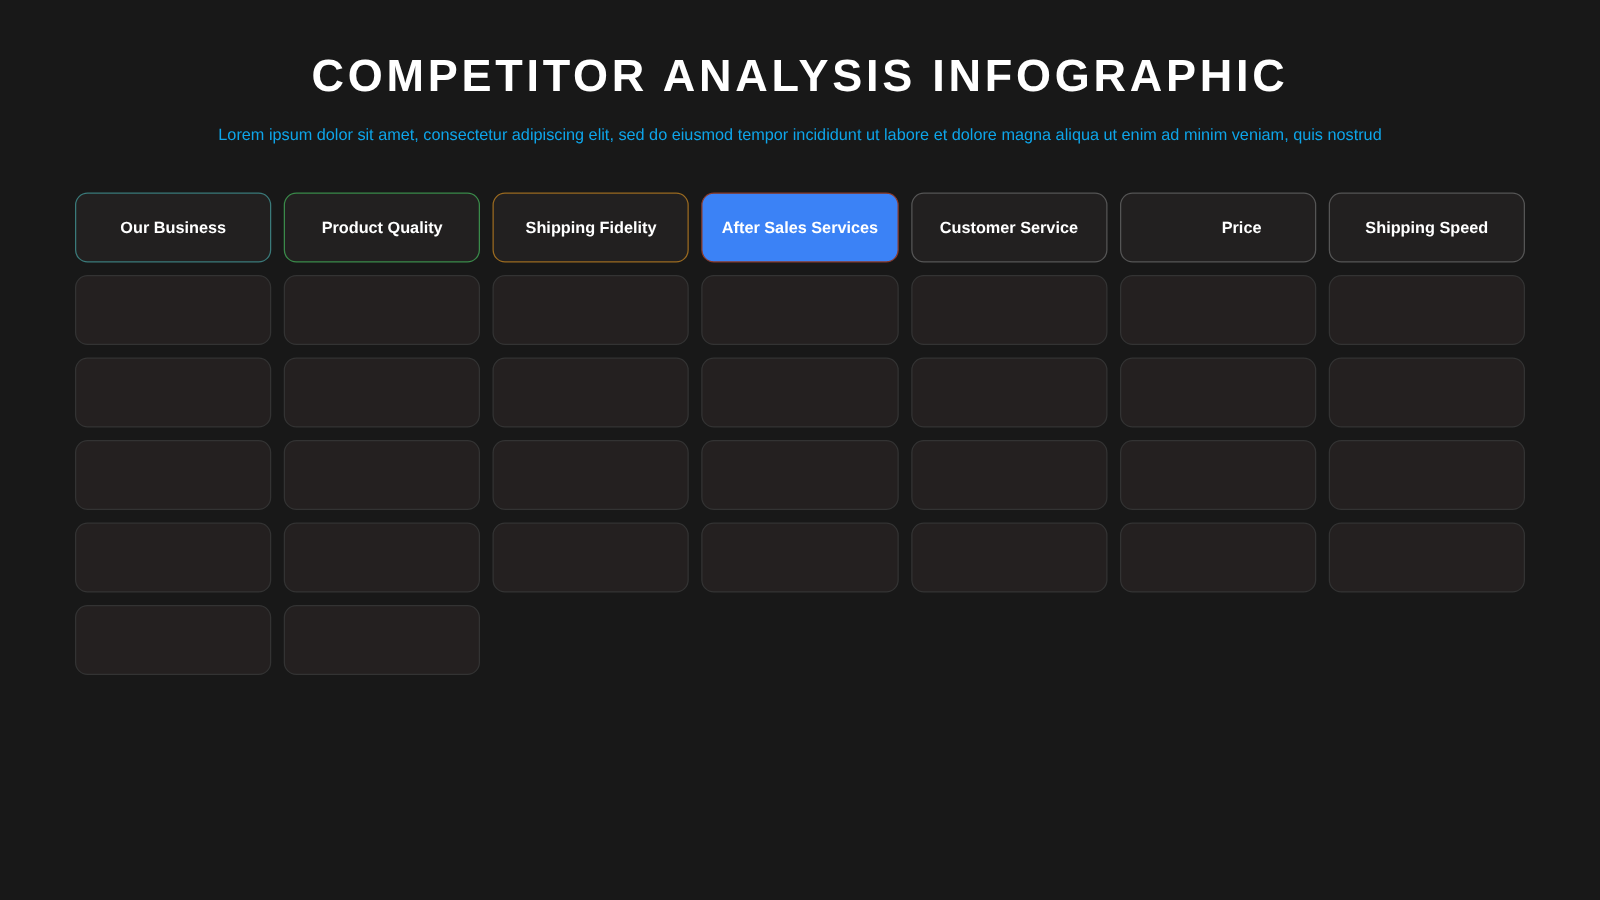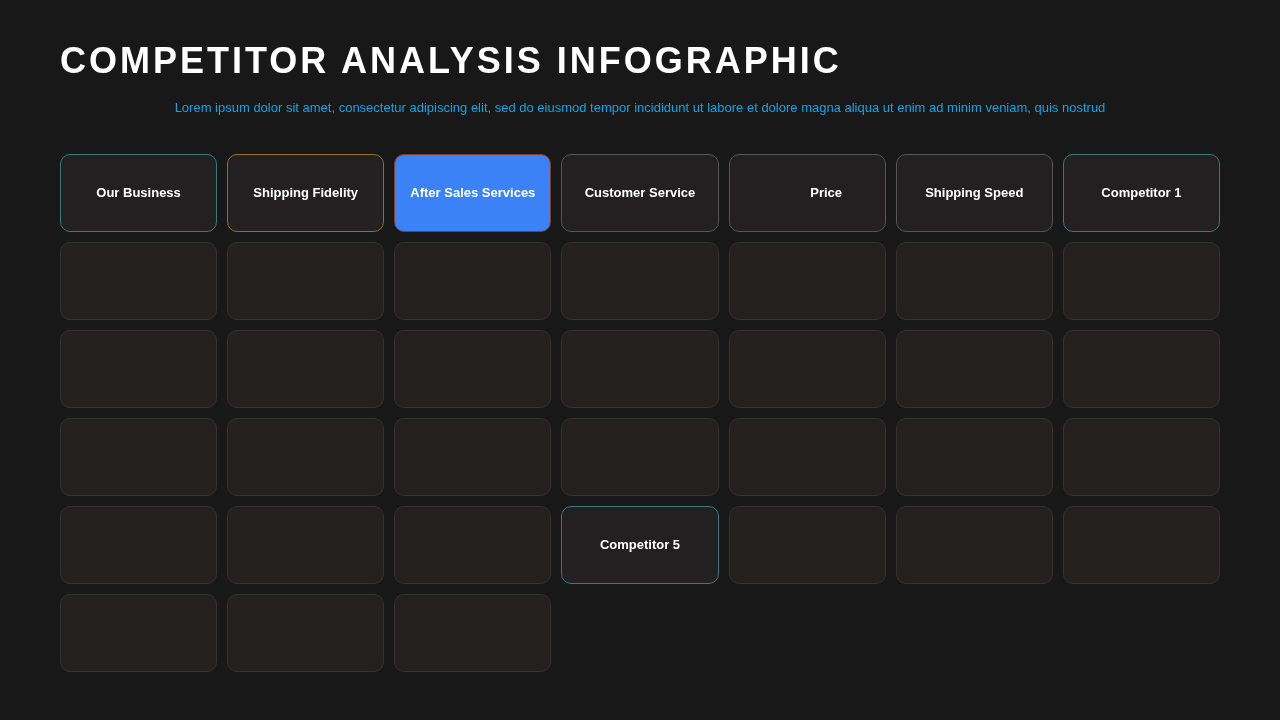--- a/index.html
+++ b/index.html
@@ -15,21 +15,21 @@
       width: 1280px;
       height: 720px;
       overflow: hidden;
     }
 
     .page-container {
       padding: 40px 60px 20px 60px;
     }
 
     .title {
-      text-align: left;
+      text-align: center;
       font-size: 36px;
       font-weight: 900;
       letter-spacing: 3px;
       text-transform: uppercase;
       margin-bottom: 16px;
       color: #ffffff;
     }
 
     .subtitle {
       text-align: center;
@@ -41,21 +41,21 @@
 
     .grid {
       display: grid;
       grid-template-columns: repeat(7, 1fr);
       gap: 10px;
     }
 
     .cell {
       background-color: #222020;
       border-radius: 10px;
-      height: 78px;
+      height: 56px;
       display: flex;
       align-items: center;
       justify-content: center;
       text-align: center;
       font-size: 13px;
       font-weight: 700;
       padding: 8px 10px;
     }
 
     
@@ -106,39 +106,39 @@
 <div class="page-container">
 
   <h1 class="title">COMPETITOR ANALYSIS INFOGRAPHIC</h1>
   <p class="subtitle">Lorem ipsum dolor sit amet, consectetur adipiscing elit, sed do eiusmod tempor incididunt ut labore et dolore magna aliqua ut enim ad minim veniam, quis nostrud</p>
 
   <div class="grid">
 
     <div class="cell header-our-business">
       <span>Our Business</span>
     </div>
+    <div class="cell header-product-quality">
+      <span>Product Quality</span>
+    </div>
     <div class="cell header-product-fidelity">
       <span>Shipping Fidelity</span>
     </div>
     <div class="cell header-after-sales">
       <span>After Sales Services</span>
     </div>
     <div class="cell header-customer-service">
       <span>Customer Service</span>
     </div>
     <div class="cell header-price">
       <span>Price</span>
     </div>
     <div class="cell header-shipping-speed">
       <span>Shipping Speed</span>
     </div>
 
-    <div class="cell competitor-cell">
-      <span>Competitor 1</span>
-    </div>
     <div class="cell data-cell"></div>
     <div class="cell data-cell"></div>
     <div class="cell data-cell"></div>
     <div class="cell data-cell"></div>
     <div class="cell data-cell"></div>
     <div class="cell data-cell"></div>
 
     <div class="cell data-cell"></div>
     <div class="cell data-cell"></div>
     <div class="cell data-cell"></div>
@@ -153,23 +153,20 @@
     <div class="cell data-cell"></div>
     <div class="cell data-cell"></div>
 
     <div class="cell data-cell"></div>
     <div class="cell data-cell"></div>
     <div class="cell data-cell"></div>
     <div class="cell data-cell"></div>
     <div class="cell data-cell"></div>
     <div class="cell data-cell"></div>
 
-    <div class="cell competitor-cell">
-      <span>Competitor 5</span>
-    </div>
     <div class="cell data-cell"></div>
     <div class="cell data-cell"></div>
     <div class="cell data-cell"></div>
     <div class="cell data-cell"></div>
     <div class="cell data-cell"></div>
     <div class="cell data-cell"></div>
 
   </div>
 </div>
 

